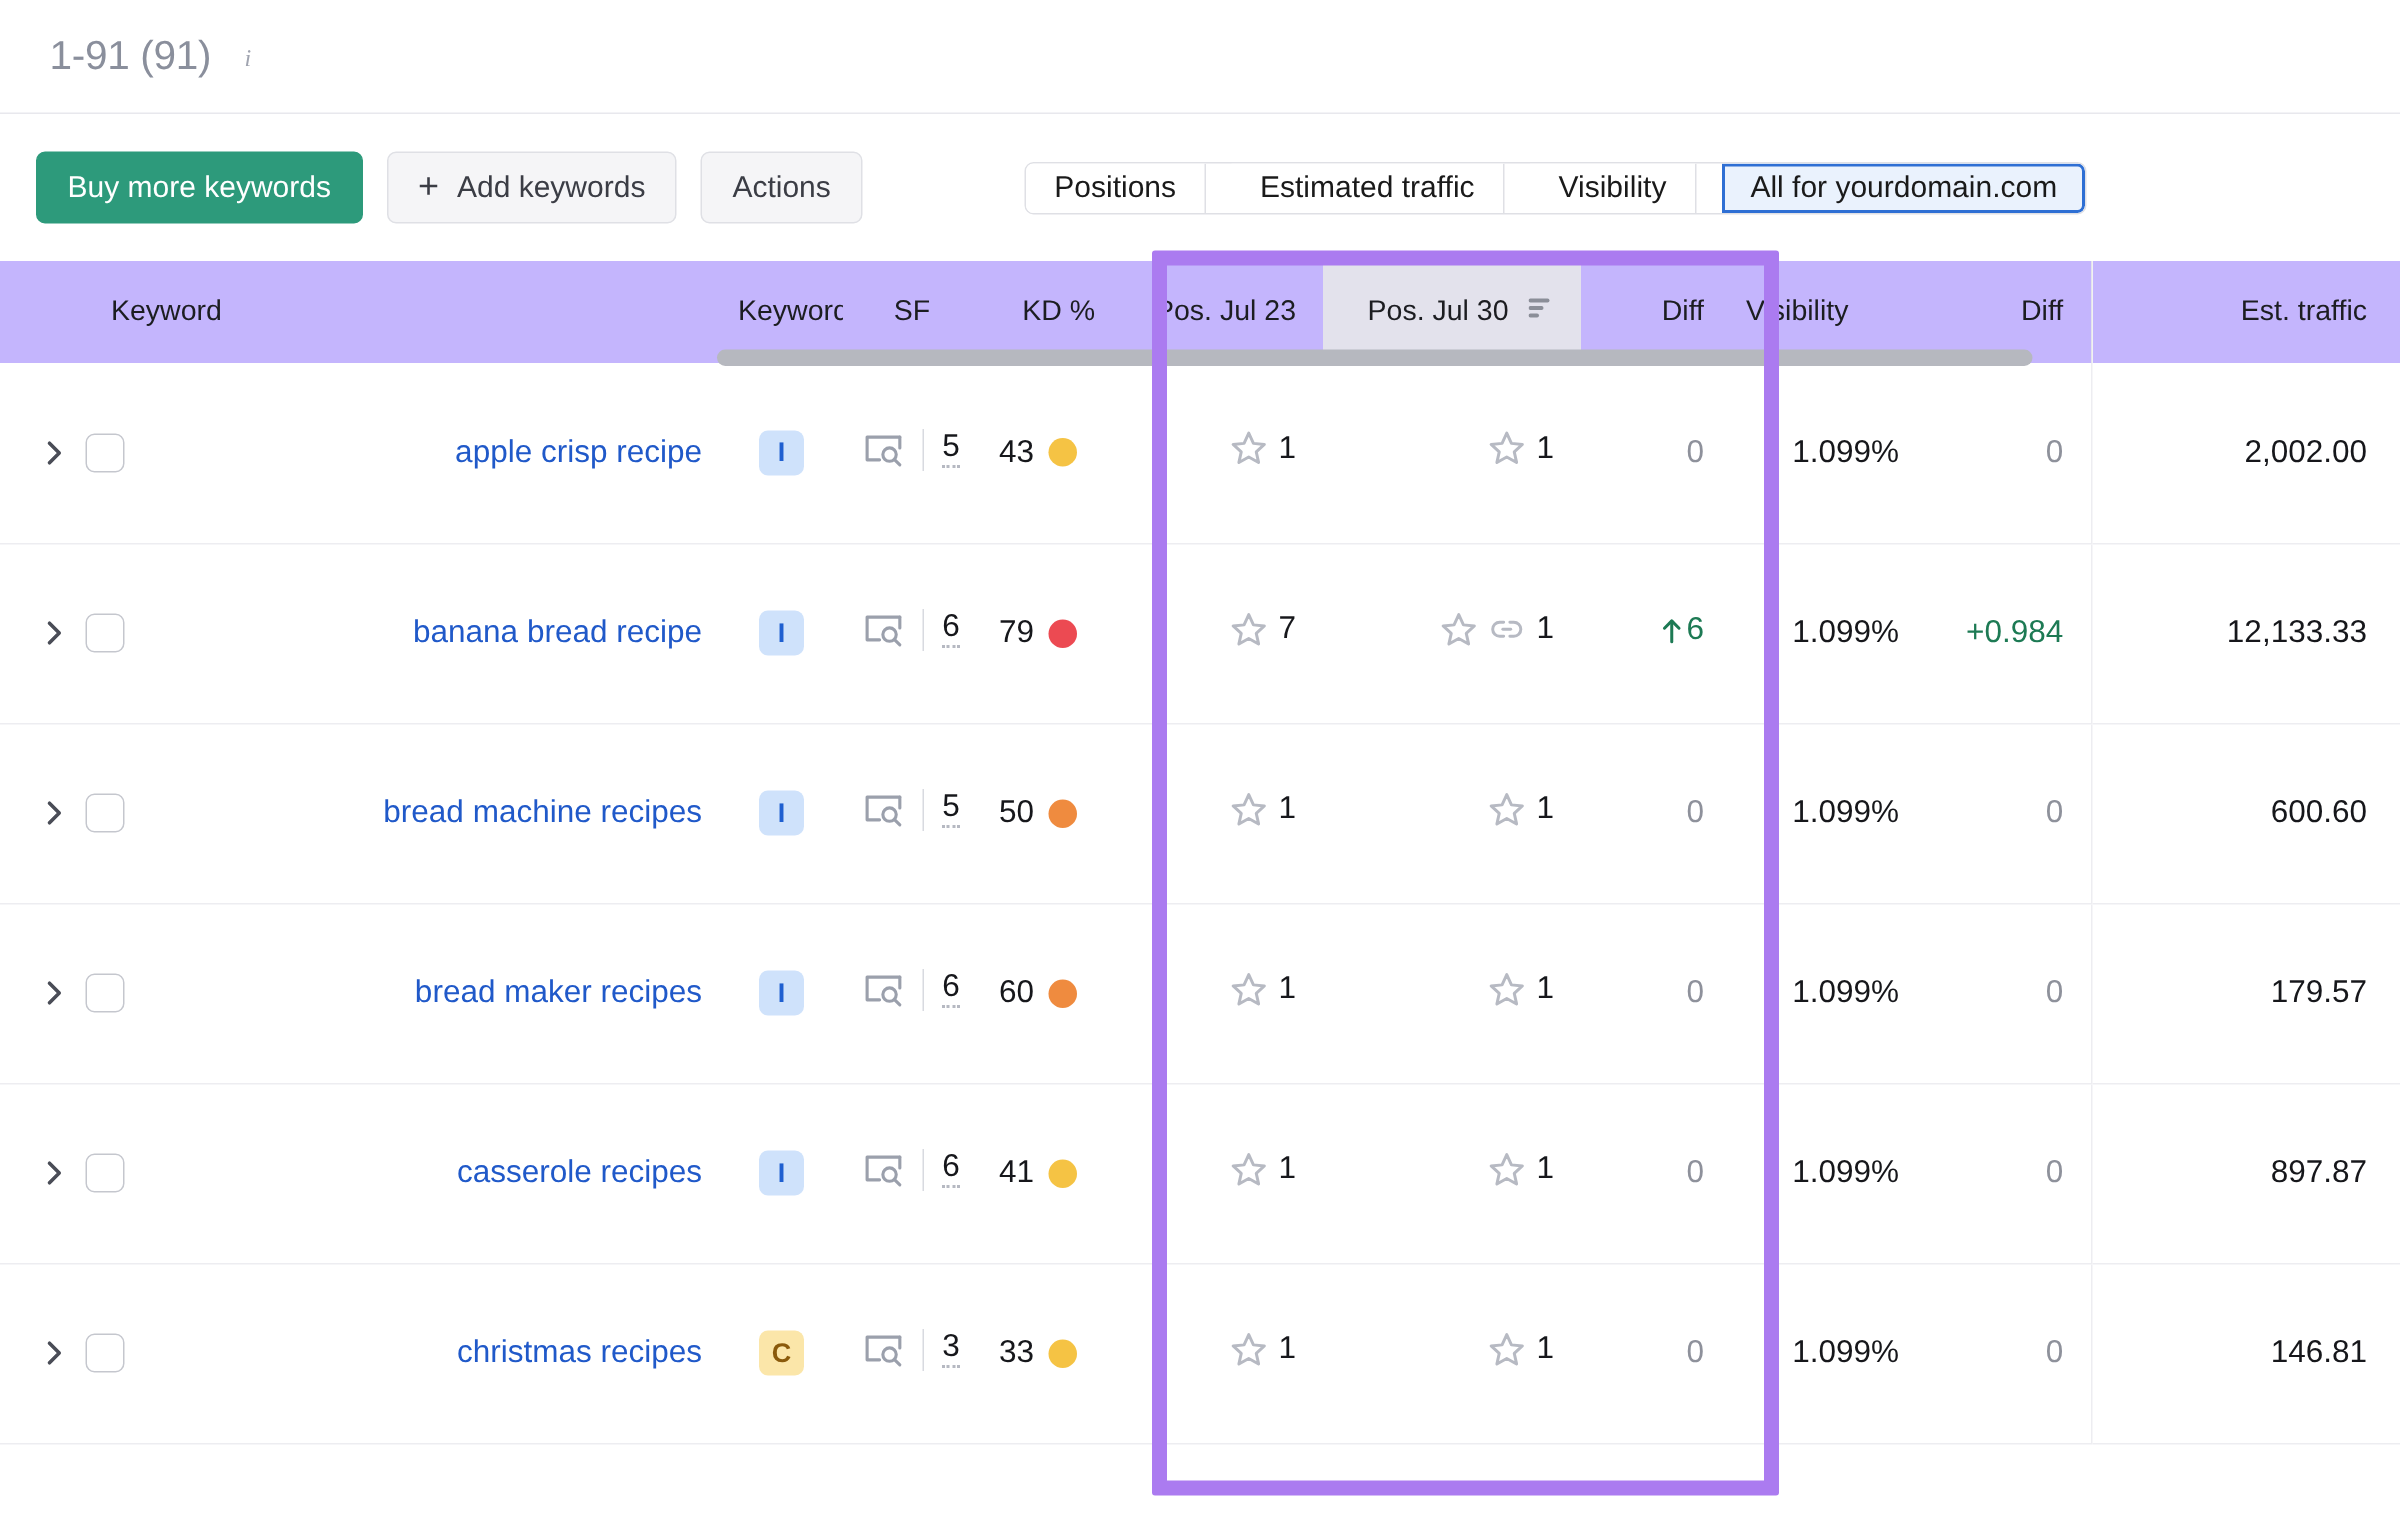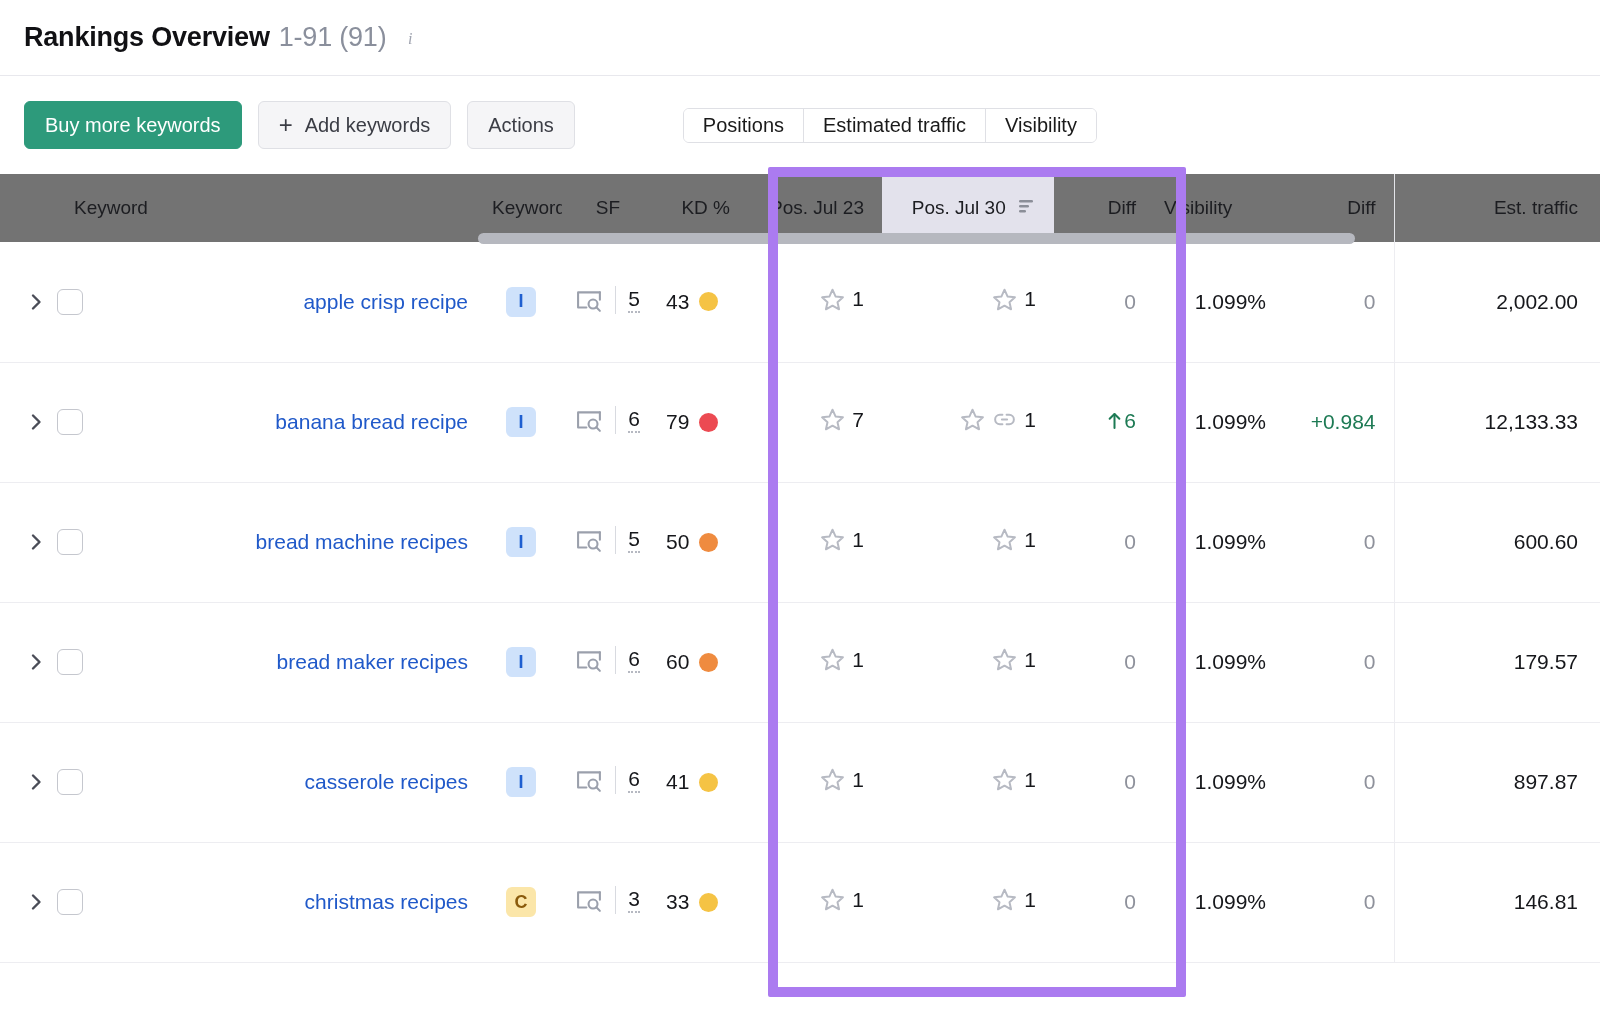--- a/index.html
+++ b/index.html
@@ -83,20 +83,21 @@
   }
 
   .segmented {
     display: inline-flex;
     height: 35px;
     border: 1px solid #dfe0e5;
     border-radius: 6px;
     overflow: hidden;
     background: #ffffff;
     margin-left: 92px;
+    gap: 17px;
   }
   .seg {
     display: inline-flex;
     align-items: center;
     padding: 0 19px;
     font-size: 20px;
     color: #1a1a1a;
     border-right: 1px solid #dfe0e5;
     cursor: pointer;
     white-space: nowrap;
@@ -111,21 +112,21 @@
   }
 
   
   .table-wrap { position: relative; }
   table.rankings {
     width: 1600px;
     border-collapse: collapse;
     table-layout: fixed;
   }
   thead th {
-    background: #737373;
+    background: #c4b5fd;
     height: 68px;
     font-size: 19px;
     font-weight: normal;
     color: #1c1d21;
     padding: 0 12px;
     vertical-align: middle;
     position: relative;
   }
   th.c-check   { width: 62px;  padding-left: 0; padding-right: 0; }
   th.c-kw      { width: 418px; text-align: left; }
@@ -269,21 +270,20 @@
     border: 10px solid #ab7bf0;
     border-radius: 2px;
     pointer-events: none;
     z-index: 6;
   }
 </style>
 </head>
 <body>
 
 <div class="titlebar">
-  <span class="title-main">Rankings Overview</span>
   <span class="title-count">1-91 (91)</span>
   <span class="info-icon">
     <svg width="16" height="18" viewBox="0 0 16 18" fill="none" aria-hidden="true">
       <text x="4" y="15" font-family="Liberation Serif, serif" font-style="italic" font-size="16" fill="#a0a4b0">i</text>
     </svg>
   </span>
 </div>
 
 <div class="toolbar">
   <div class="btn btn-primary">Buy more keywords</div>
@@ -292,20 +292,21 @@
     <span class="plus-glyph">+</span>
     <span>Add keywords</span>
   </div>
 
   <div class="btn btn-secondary">Actions</div>
 
   <div class="segmented">
     <div class="seg">Positions</div>
     <div class="seg">Estimated traffic</div>
     <div class="seg">Visibility</div>
+    <div class="seg active">All for yourdomain.com</div>
   </div>
 </div>
 
 <div class="table-wrap">
 
   <table class="rankings">
     <thead>
       <tr>
         <th class="c-check">
           <div class="cbox header"></div>

